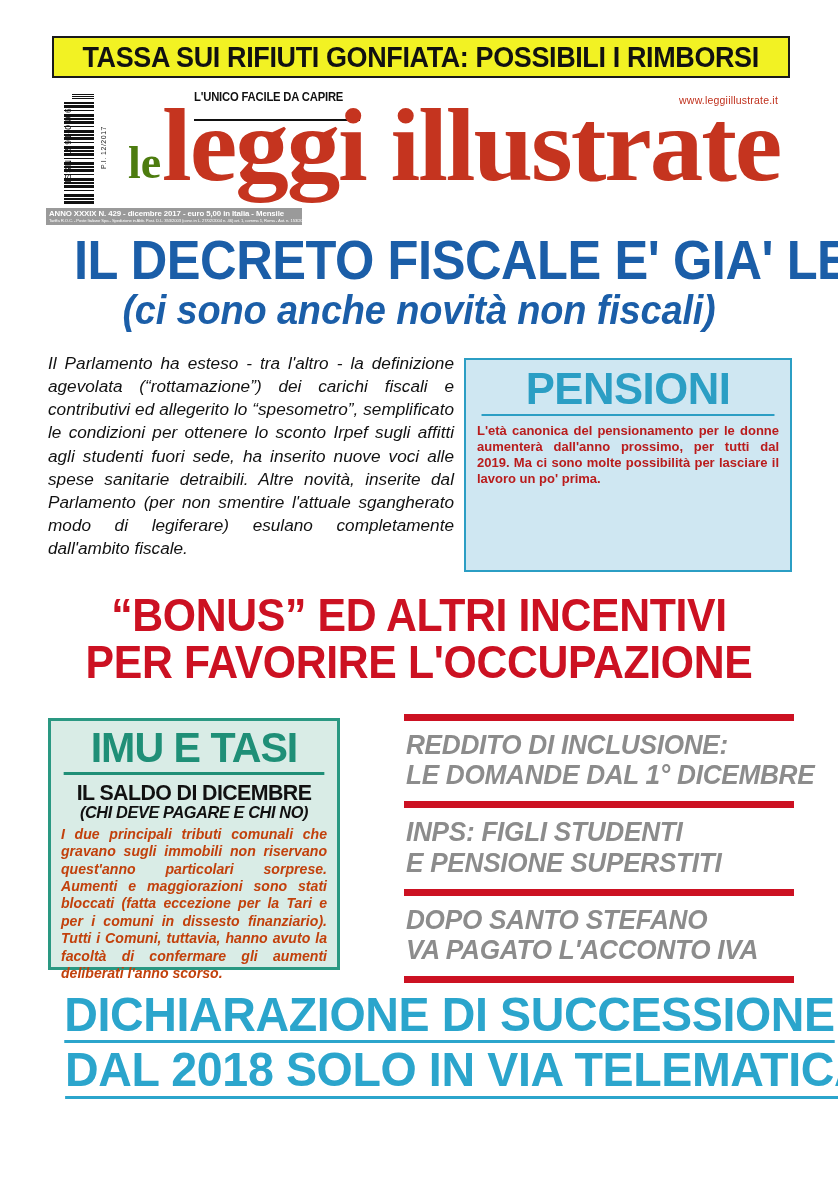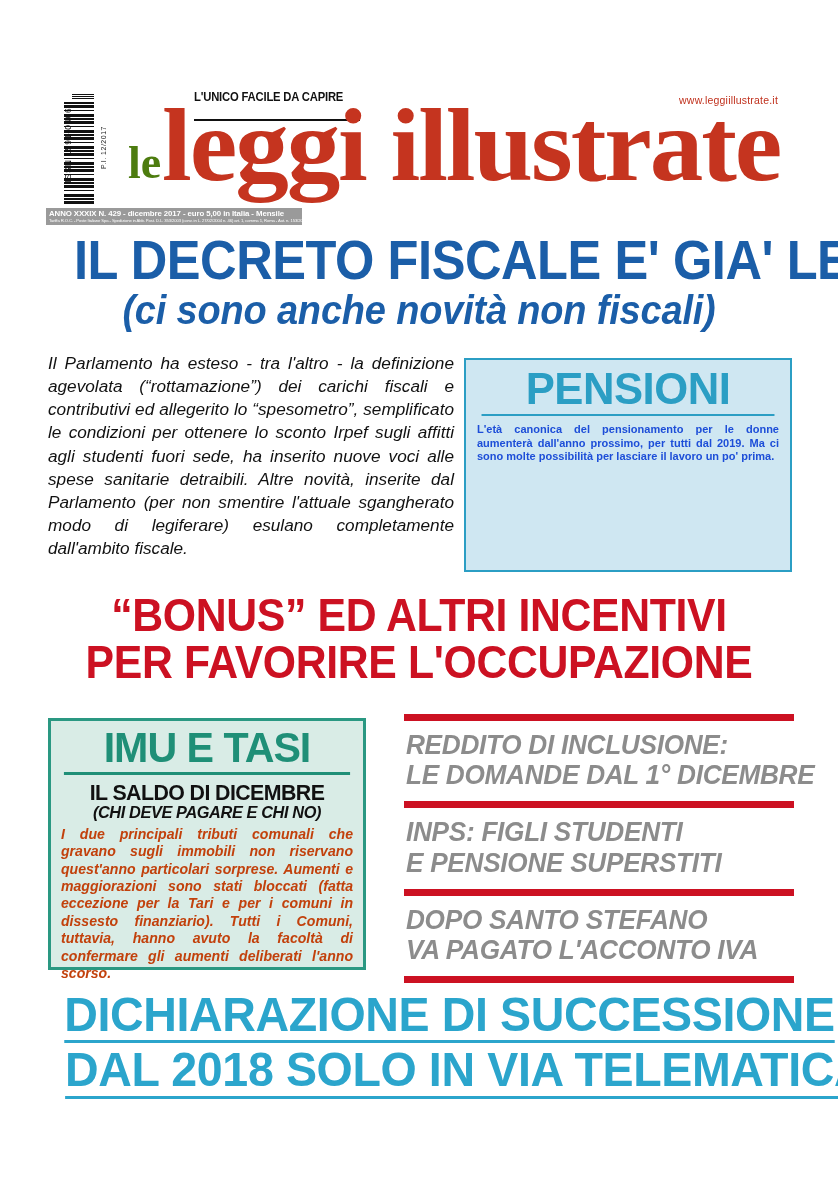--- a/index.html
+++ b/index.html
@@ -287,23 +287,23 @@
     border-bottom: 2px solid #2b9ec4;
     padding-bottom: 3px;
     margin-bottom: 7px;
     transform: scaleX(0.97);
     transform-origin: center;
   }
   .pensioni-body {
     margin: 0 0 9px 0;
     font-family: "Liberation Sans", sans-serif;
     font-weight: bold;
-    font-size: 11px;
+    font-size: 13px;
     line-height: 1.23;
-    color: #1d4ed8;
+    color: #b91c1c;
     text-align: justify;
     text-justify: inter-word;
   }
   .pensioni-note {
     margin: 0;
     font-family: "Liberation Sans Narrow", "Liberation Sans", sans-serif;
     font-weight: bold;
     font-style: italic;
     font-size: 14.2px;
     line-height: 1.22;
@@ -330,21 +330,21 @@
     white-space: nowrap;
     transform: scaleX(0.93);
     transform-origin: center;
   }
 
   
   .imu-box {
     position: absolute;
     left: 48px;
     top: 718px;
-    width: 318px;
+    width: 292px;
     height: 252px;
     background: #d9ece6;
     border: 3px solid #2a9882;
     box-sizing: border-box;
     padding: 5px 10px 25px 10px;
   }
   .imu-title {
     font-family: "Liberation Sans", sans-serif;
     font-weight: bold;
     font-size: 42px;
@@ -458,20 +458,23 @@
     padding-bottom: 1px;
     transform: scaleX(0.95);
     transform-origin: center;
   }
 </style>
 </head>
 <body>
 
 <div class="page">
 
+  <div class="top-banner">
+    <div class="top-banner-text">TASSA SUI RIFIUTI GONFIATA: POSSIBILI I RIMBORSI</div>
+  </div>
 
   <div class="masthead">
 
     <div class="issn-block">
       <div class="barcode-top"></div>
       <div class="barcode"></div>
       <div class="issn-text">ISSN 1591-0466</div>
       <div class="pi-text">P.I. 12/2017</div>
     </div>
 

